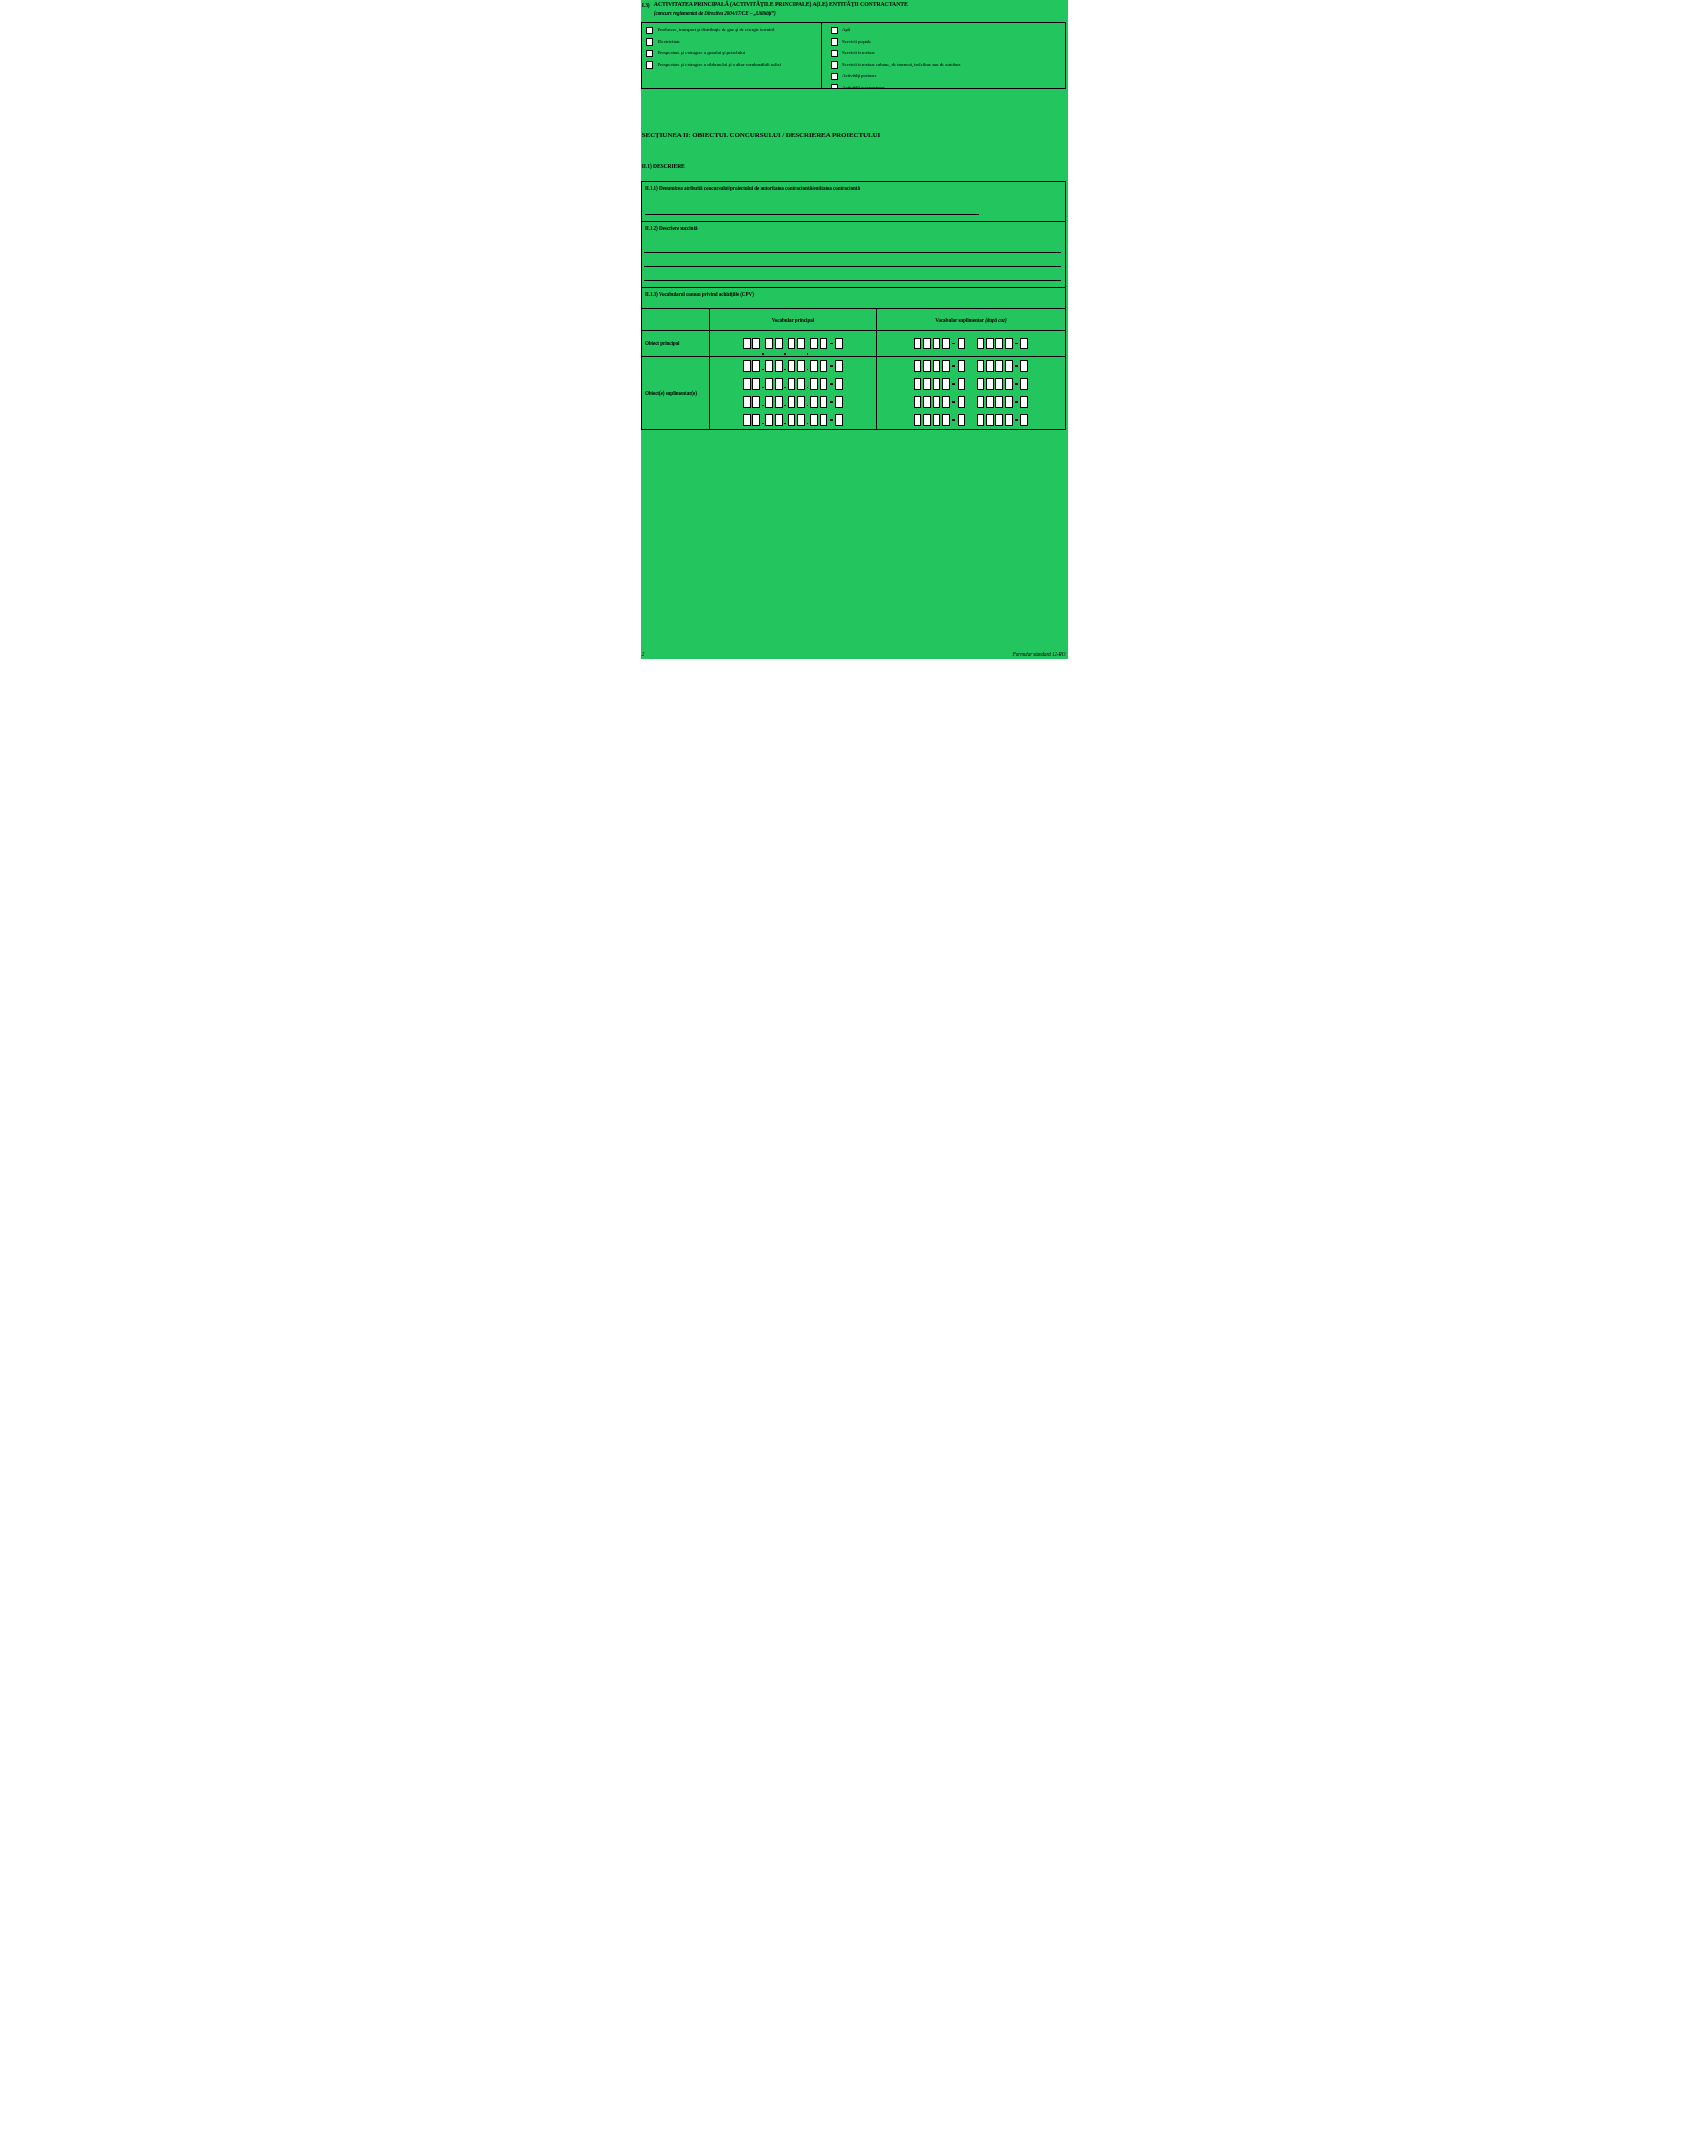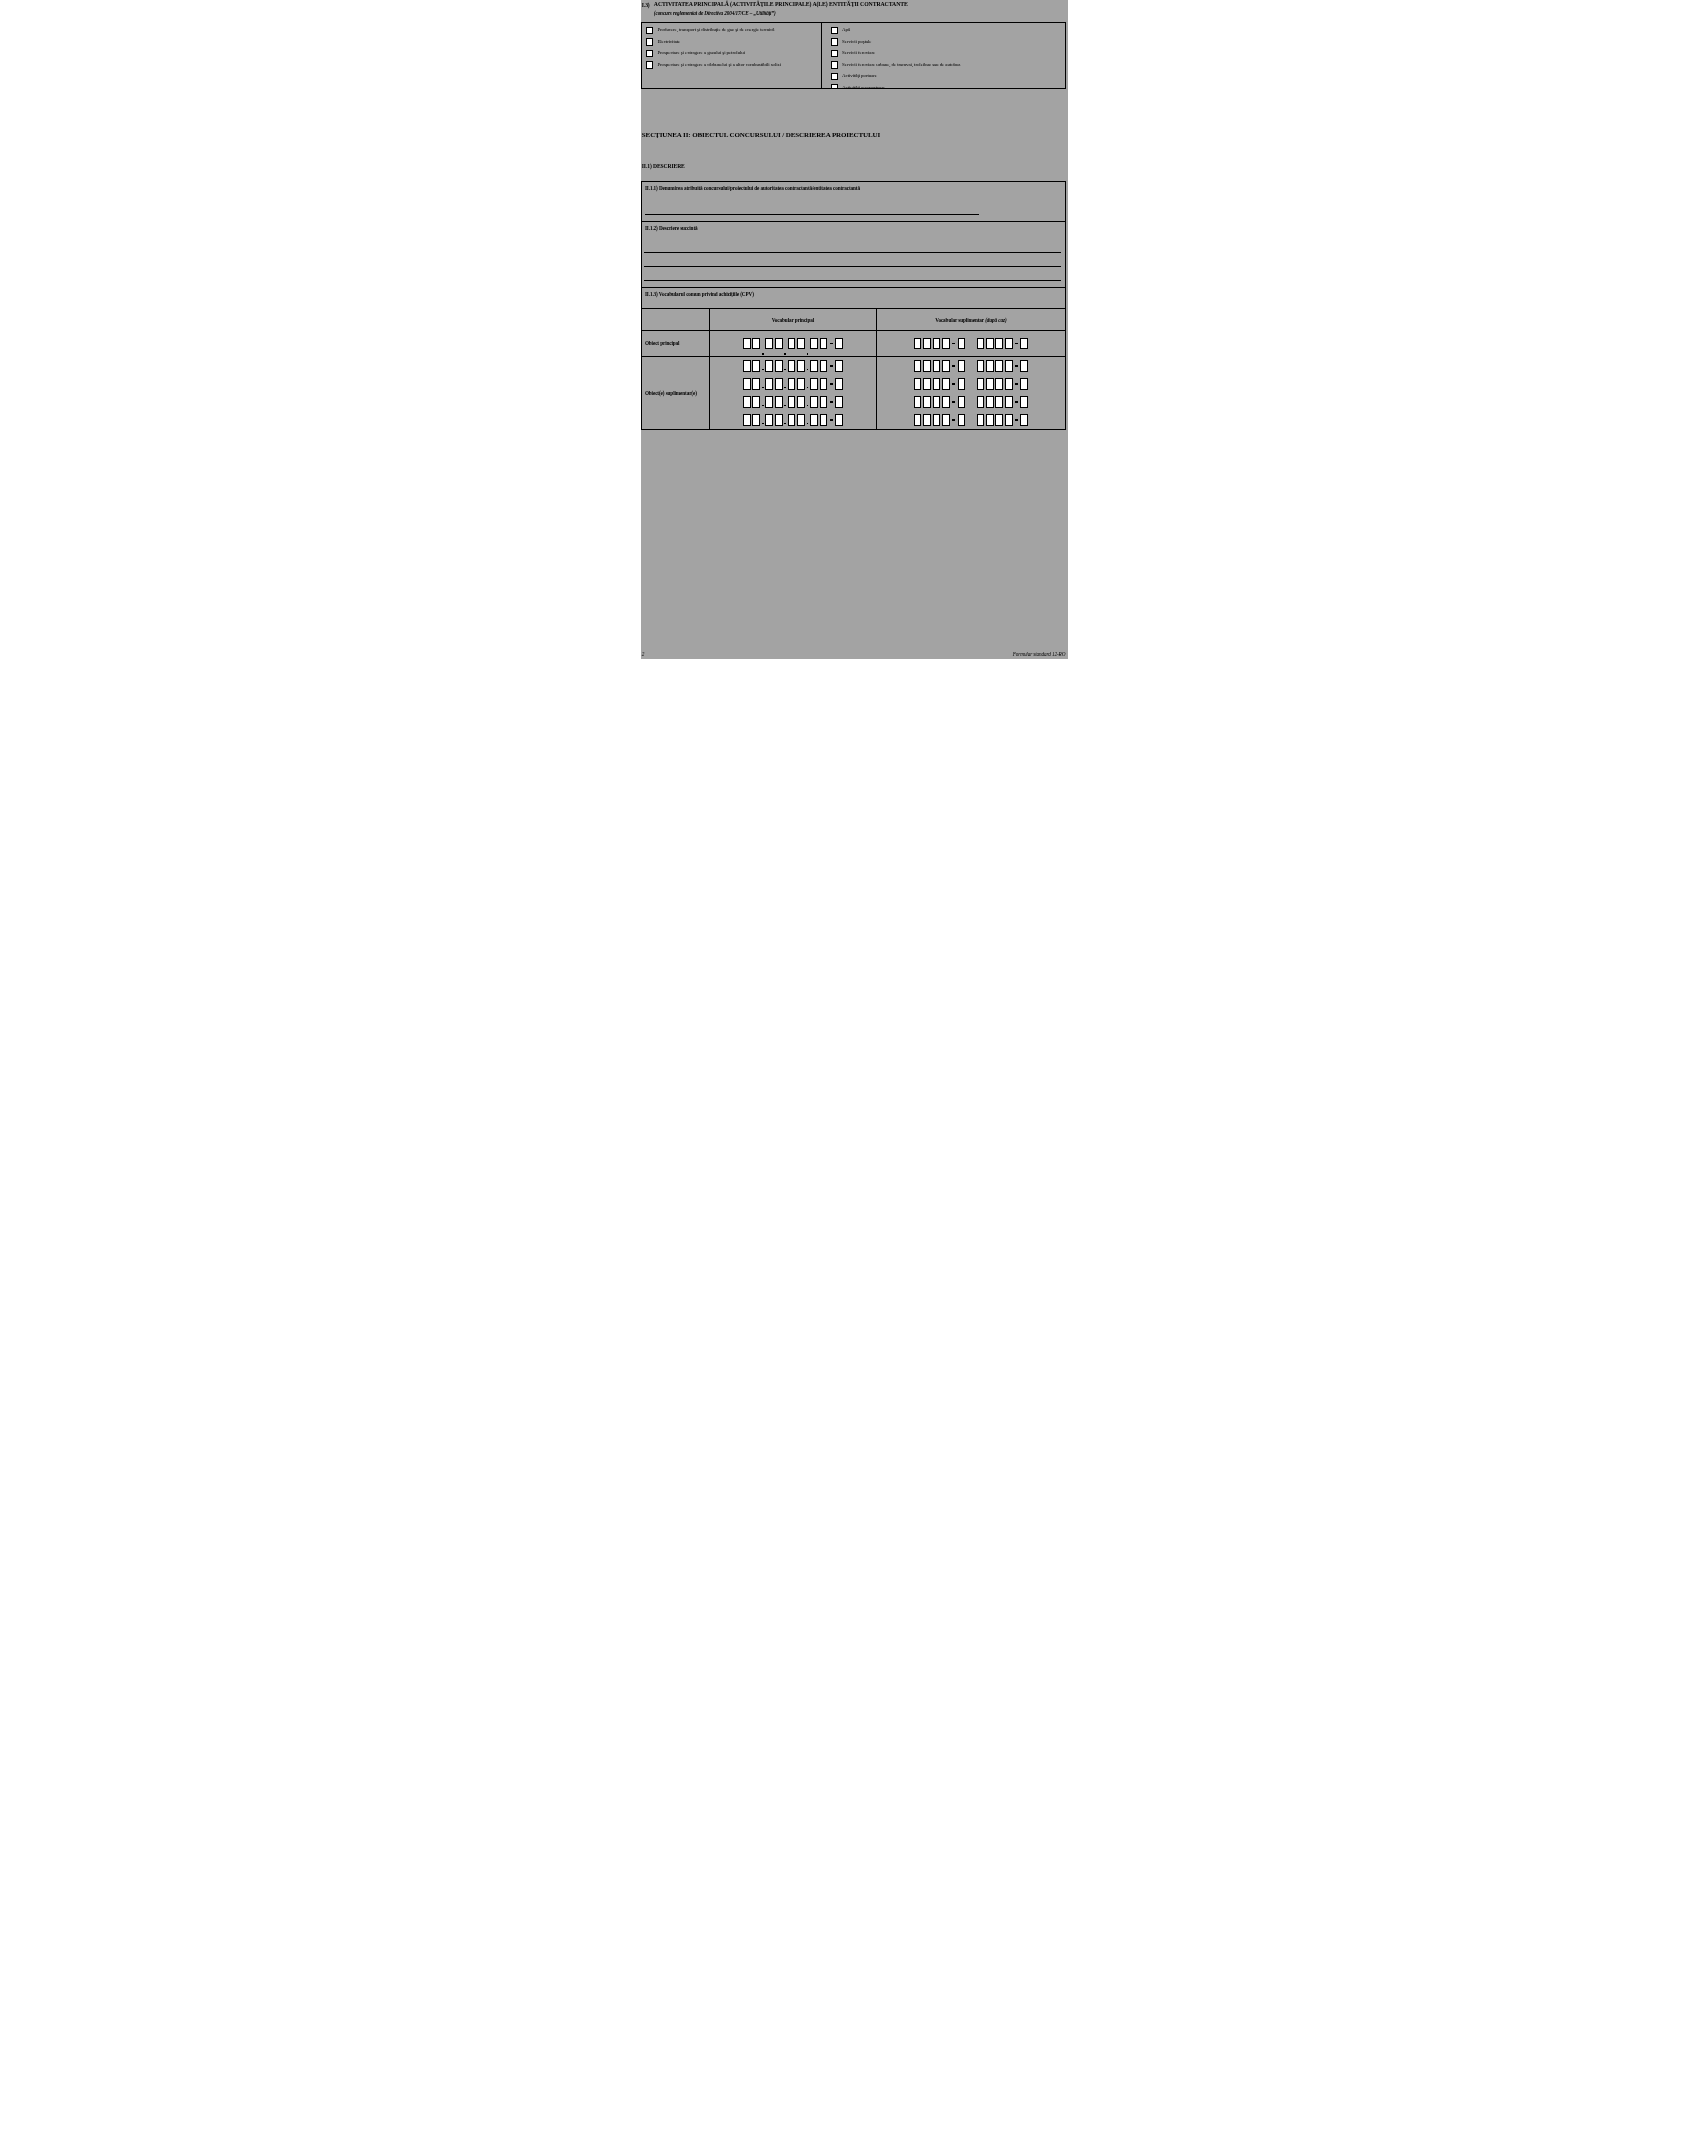--- a/index.html
+++ b/index.html
@@ -1,19 +1,19 @@
 <!DOCTYPE html>
 <html style="font-size:6.9px"><head>
 <meta charset="utf-8">
 <style>
   * { margin:0; padding:0; box-sizing:border-box; }
   html,body { background:#ffffff; }
   .page {
     position:relative; width:427px; height:659px; margin:0 auto;
-    background:#a3a3a3; color:#000;
+    background:#22c55e; color:#000;
     font-family:"Liberation Serif", serif;
     letter-spacing:-0.1px;
   }
 
   
   .i3-heading { position:absolute; top:1.3px; left:1.3px; right:3.4px; }
   .i3-id { position:absolute; left:0; top:0.4px; font-weight:bold; font-size:5.6px; }
   .i3-title { margin-left:12px; font-weight:bold; font-size:5.8px; line-height:1.25; }
   .i3-subtitle { margin-left:12px; font-weight:bold; font-style:italic; font-size:5.2px; margin-top:1.7px; }
 

